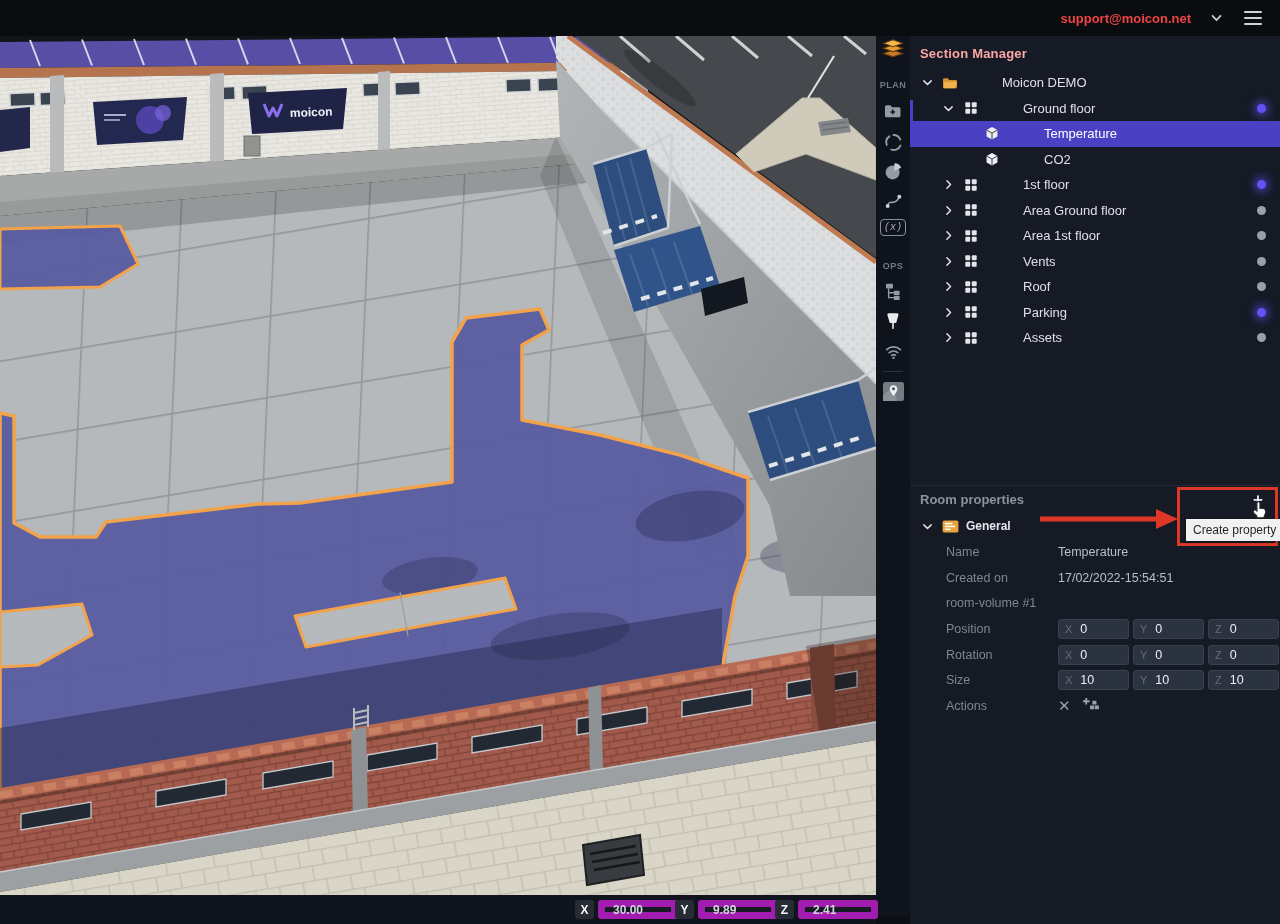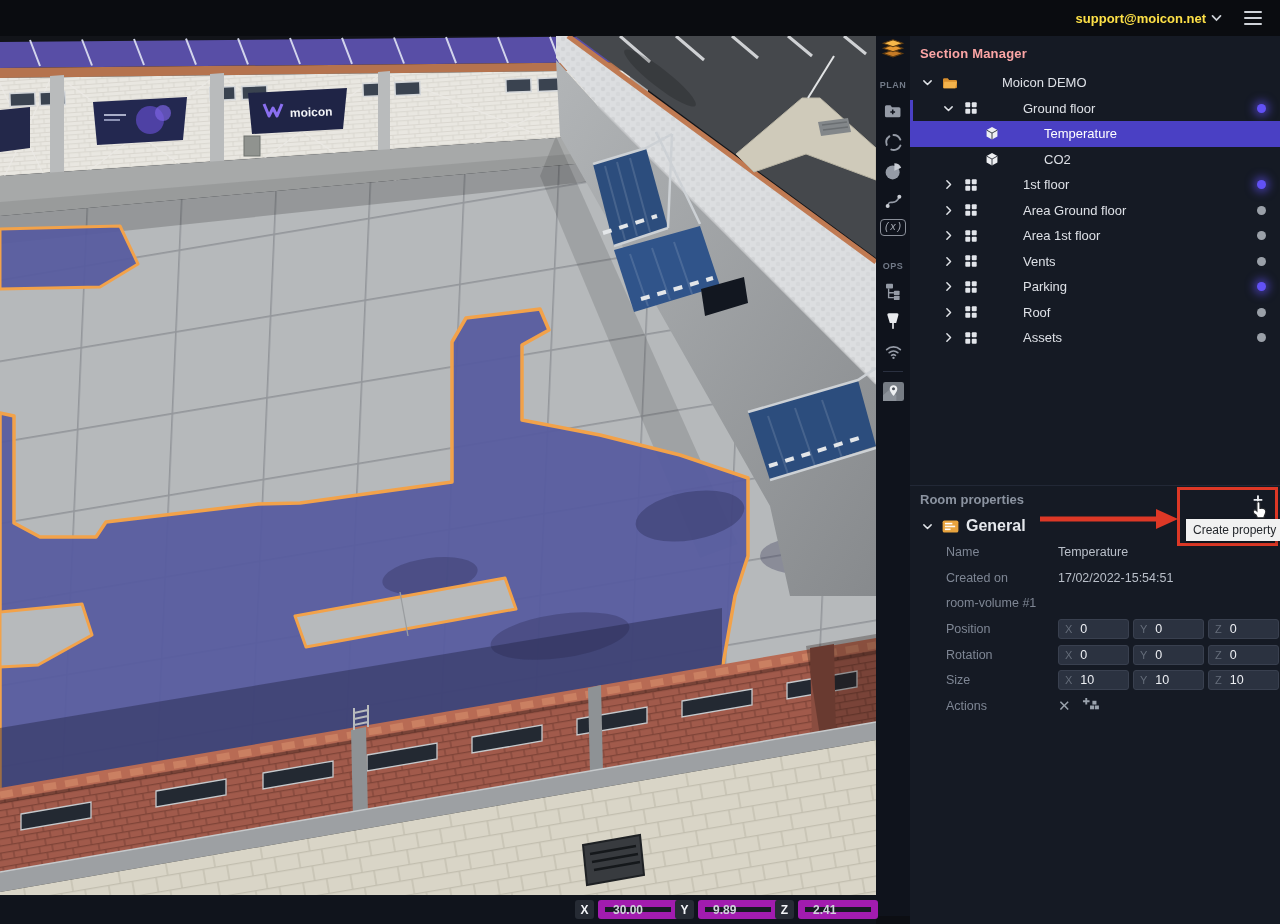--- a/index.html
+++ b/index.html
@@ -2,21 +2,21 @@
 <html><head>
 <meta charset="utf-8">
 <style>
   * { margin:0; padding:0; box-sizing:border-box; }
   html,body { width:1280px; height:924px; background:#0c0e13; overflow:hidden;
     font-family:"Liberation Sans", sans-serif; }
 
   
   #topbar { position:absolute; left:0; top:0; width:1280px; height:36px; background:#0a0c10;
     display:flex; align-items:center; justify-content:flex-end; padding-right:14px; gap:18px; z-index:30; }
-  #account { display:flex; align-items:center; gap:5px; color:#fde047; font-size:13px; font-weight:bold; cursor:pointer; }
+  #account { display:flex; align-items:center; gap:20px; color:#ef4444; font-size:13px; font-weight:bold; cursor:pointer; }
   #burger { display:flex; flex-direction:column; gap:3.5px; cursor:pointer; padding:4px; }
   #burger span { width:18px; height:2.3px; background:#cfd3d9; border-radius:1px; }
 
   
   #viewport { position:absolute; left:0; top:36px; width:876px; height:859px; background:#121419; }
 
   
   #toolbar { position:absolute; left:876px; top:28px; width:34px; height:888px; background:#0f131c; }
   .tool { position:absolute; left:0; width:34px; display:flex; justify-content:center; align-items:center; cursor:pointer; }
   .tool svg { display:block; }
@@ -39,21 +39,21 @@
   .dot.inactive { background:#9aa0a8; }
   .dot.active { background:#6251f5; box-shadow:0 0 9px 3.5px rgba(98,81,245,.55); }
   #floor-indicator { position:absolute; left:0; top:64px; width:3px; height:26px; background:#4a40c4; }
 
   
   #rprops { position:absolute; left:0; top:449px; width:370px; }
   .rp-head { height:28px; display:flex; align-items:center; justify-content:space-between;
     padding:0 14px 0 10px; border-top:1px solid #222836; color:#8b93a0; font-size:13px; font-weight:bold; }
   #add-prop { color:#e9ebef; font-size:17px; font-weight:bold; cursor:pointer; line-height:1; padding:0 3px; }
   .rp-group { height:26px; display:flex; align-items:center; gap:7px; padding-left:10px;
-    color:#e4e7ec; font-size:16px; font-weight:bold; }
+    color:#e4e7ec; font-size:12px; font-weight:bold; }
   .prow { height:25.7px; display:flex; align-items:center; font-size:12.5px; }
   .plabel { width:112px; margin-left:36px; color:#7e8694; }
   .pvalue { color:#b9bfc9; }
   .vec { display:flex; gap:4px; }
   .vfield { width:71px; height:20px; background:#2b3240; border:1px solid #39404f; border-radius:3px;
     display:flex; align-items:center; padding-left:6px; cursor:text; }
   .vfield b { color:#646c79; font-size:11px; font-weight:normal; }
   .vfield i { font-style:normal; color:#eceef2; font-size:12.5px; margin-left:8px; }
   .act-icons { display:flex; align-items:center; gap:10px; }
   #delete-action { color:#9aa2ac; font-size:15px; cursor:pointer; line-height:1; }
@@ -457,39 +457,39 @@
           </svg>
         </span>
         <span class="ticon">
           <svg width="14" height="14" viewBox="0 0 16 16" fill="#e2e5ea">
             <rect x="1.5" y="1.5" width="5.6" height="5.6" rx="1"></rect>
             <rect x="8.9" y="1.5" width="5.6" height="5.6" rx="1"></rect>
             <rect x="1.5" y="8.9" width="5.6" height="5.6" rx="1"></rect>
             <rect x="8.9" y="8.9" width="5.6" height="5.6" rx="1"></rect>
           </svg>
         </span>
+        <span class="tlabel">Roof</span>
+        <span class="dot inactive"></span>
+      </div>
+      <div class="trow" style="padding-left: 31px;">
+        <span class="chev">
+          <svg width="13" height="13" viewBox="0 0 16 16">
+            <path d="M6 3.5l4.5 4.5L6 12.5" fill="none" stroke="#dfe2e7" stroke-width="1.8" stroke-linecap="round" stroke-linejoin="round"></path>
+          </svg>
+        </span>
+        <span class="ticon">
+          <svg width="14" height="14" viewBox="0 0 16 16" fill="#e2e5ea">
+            <rect x="1.5" y="1.5" width="5.6" height="5.6" rx="1"></rect>
+            <rect x="8.9" y="1.5" width="5.6" height="5.6" rx="1"></rect>
+            <rect x="1.5" y="8.9" width="5.6" height="5.6" rx="1"></rect>
+            <rect x="8.9" y="8.9" width="5.6" height="5.6" rx="1"></rect>
+          </svg>
+        </span>
         <span class="tlabel">Parking</span>
         <span class="dot active"></span>
-      </div>
-      <div class="trow" style="padding-left: 31px;">
-        <span class="chev">
-          <svg width="13" height="13" viewBox="0 0 16 16">
-            <path d="M6 3.5l4.5 4.5L6 12.5" fill="none" stroke="#dfe2e7" stroke-width="1.8" stroke-linecap="round" stroke-linejoin="round"></path>
-          </svg>
-        </span>
-        <span class="ticon">
-          <svg width="14" height="14" viewBox="0 0 16 16" fill="#e2e5ea">
-            <rect x="1.5" y="1.5" width="5.6" height="5.6" rx="1"></rect>
-            <rect x="8.9" y="1.5" width="5.6" height="5.6" rx="1"></rect>
-            <rect x="1.5" y="8.9" width="5.6" height="5.6" rx="1"></rect>
-            <rect x="8.9" y="8.9" width="5.6" height="5.6" rx="1"></rect>
-          </svg>
-        </span>
-        <span class="tlabel">Roof</span>
-        <span class="dot inactive"></span>
       </div>
       <div class="trow" style="padding-left: 31px;">
         <span class="chev">
           <svg width="13" height="13" viewBox="0 0 16 16">
             <path d="M6 3.5l4.5 4.5L6 12.5" fill="none" stroke="#dfe2e7" stroke-width="1.8" stroke-linecap="round" stroke-linejoin="round"></path>
           </svg>
         </span>
         <span class="ticon">
           <svg width="14" height="14" viewBox="0 0 16 16" fill="#e2e5ea">
             <rect x="1.5" y="1.5" width="5.6" height="5.6" rx="1"></rect>

